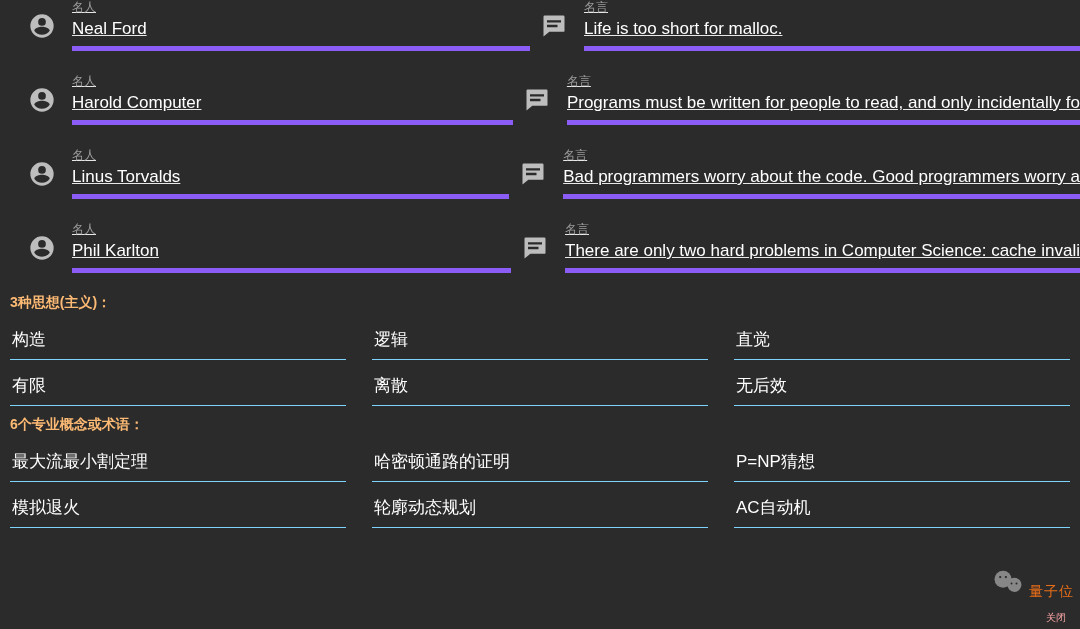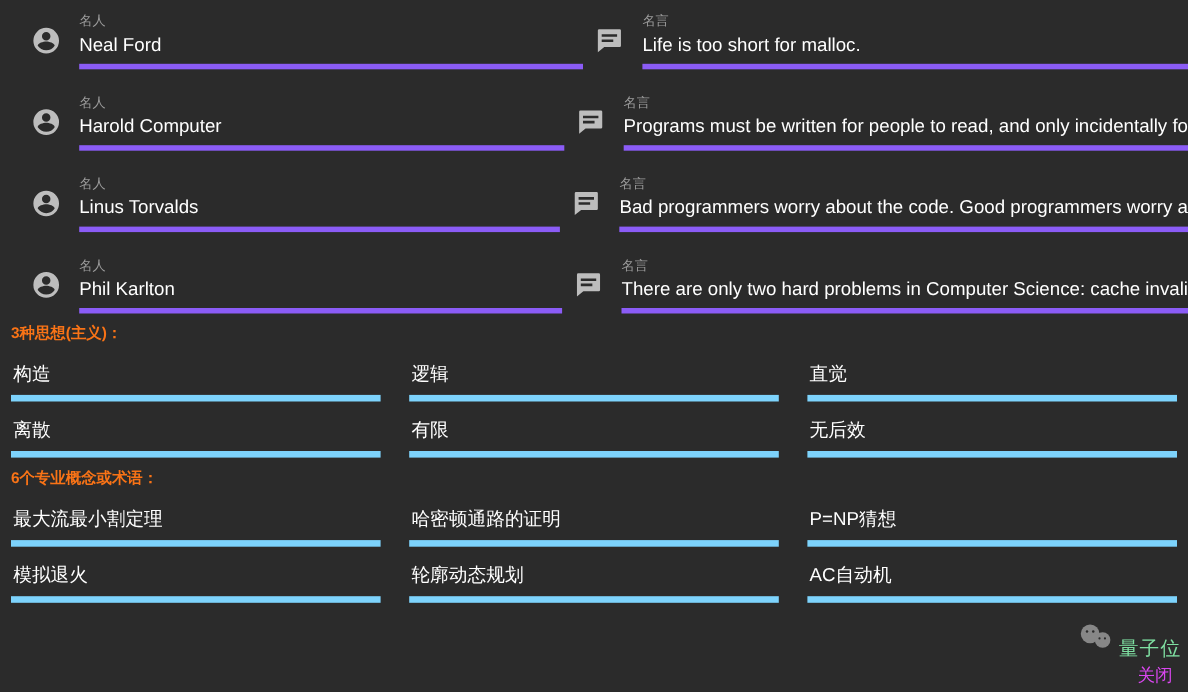--- a/index.html
+++ b/index.html
@@ -14,21 +14,21 @@
     font-size: 16px;
   }
   .container {
     position: relative;
     width: 1080px;
     height: 629px;
   }
 
   
   .rows { position: absolute; left: 0; top: 0; width: 100%; }
-  .row { display: flex; align-items: center; height: 74px; }
+  .row { display: flex; align-items: flex-start; height: 74px; text-decoration: underline; }
 
   .col-person, .col-quote { display: flex; align-items: center; }
   .col-person { width: 530px; padding-left: 26px; box-sizing: border-box; }
   .col-quote  { flex: 1; padding-left: 8px; }
 
   .avatar, .chat-icon {
     width: 32px; height: 32px; flex: 0 0 32px;
     display: flex; align-items: center; justify-content: center;
   }
   .avatar svg, .chat-icon svg { width: 28px; height: 28px; fill: #bdbdbd; }
@@ -40,37 +40,37 @@
   }
   .field-value {
     display: block; color: #fff; font-size: 17px; line-height: 22px;
     border-bottom: 5px solid #8b5cf6; padding-bottom: 6px;
     white-space: nowrap; overflow: hidden;
   }
   .col-quote .field { margin-right: 0; }
 
   
   .sections { position: absolute; left: 10px; top: 290px; right: 10px; }
-  .sec-title { font-size: 14px; font-weight: 700; color: #f97316; margin: 4px 0 12px 0; }
+  .sec-title { font-size: 14px; font-weight: 700; color: #fdba74; margin: 4px 0 12px 0; }
   .grid3 { display: flex; gap: 26px; margin-bottom: 10px; }
   .cell { flex: 1; }
   .cell-input {
     display: block; font-size: 17px; color: #fff;
     padding: 4px 0 8px 2px;
-    border-bottom: 6px solid #7dd3fc;
+    border-bottom: 1px solid #7dd3fc;
   }
 
   
   .qz { position: absolute; right: 6px; bottom: 28px; display: flex; align-items: center; opacity: 0.92; }
   .qz-logo { width: 38px; height: 38px; display:flex; align-items:center; justify-content:center; }
   .qz-logo svg { width: 34px; height: 34px; fill: #8f8f8f; }
-  .qz-text { font-size: 18px; color: #86efac; margin-left: 2px; letter-spacing: 1px; margin-top: 21px; }
+  .qz-text { font-size: 14px; color: #f97316; margin-left: 2px; letter-spacing: 1px; margin-top: 21px; }
   .close-txt {
     position: absolute; right: 14px; bottom: 4px;
-    font-size: 16px; color: #d946ef; font-family: Liberation Mono, monospace;
+    font-size: 10px; color: #fca5a5; font-family: Liberation Mono, monospace;
   }
 </style>
 </head>
 <body>
 
 <div class="container">
 
   <div class="rows">
 
     <div class="row">
@@ -185,24 +185,24 @@
       <div class="cell">
           <span class="cell-input">逻辑</span>
         </div>
       <div class="cell">
           <span class="cell-input">直觉</span>
         </div>
     </div>
 
     <div class="grid3">
       <div class="cell">
+          <span class="cell-input">有限</span>
+        </div>
+      <div class="cell">
           <span class="cell-input">离散</span>
-        </div>
-      <div class="cell">
-          <span class="cell-input">有限</span>
         </div>
       <div class="cell">
           <span class="cell-input">无后效</span>
         </div>
     </div>
 
     <div class="sec-title">6个专业概念或术语：</div>
     <div class="grid3">
       <div class="cell">
           <span class="cell-input">最大流最小割定理</span>

